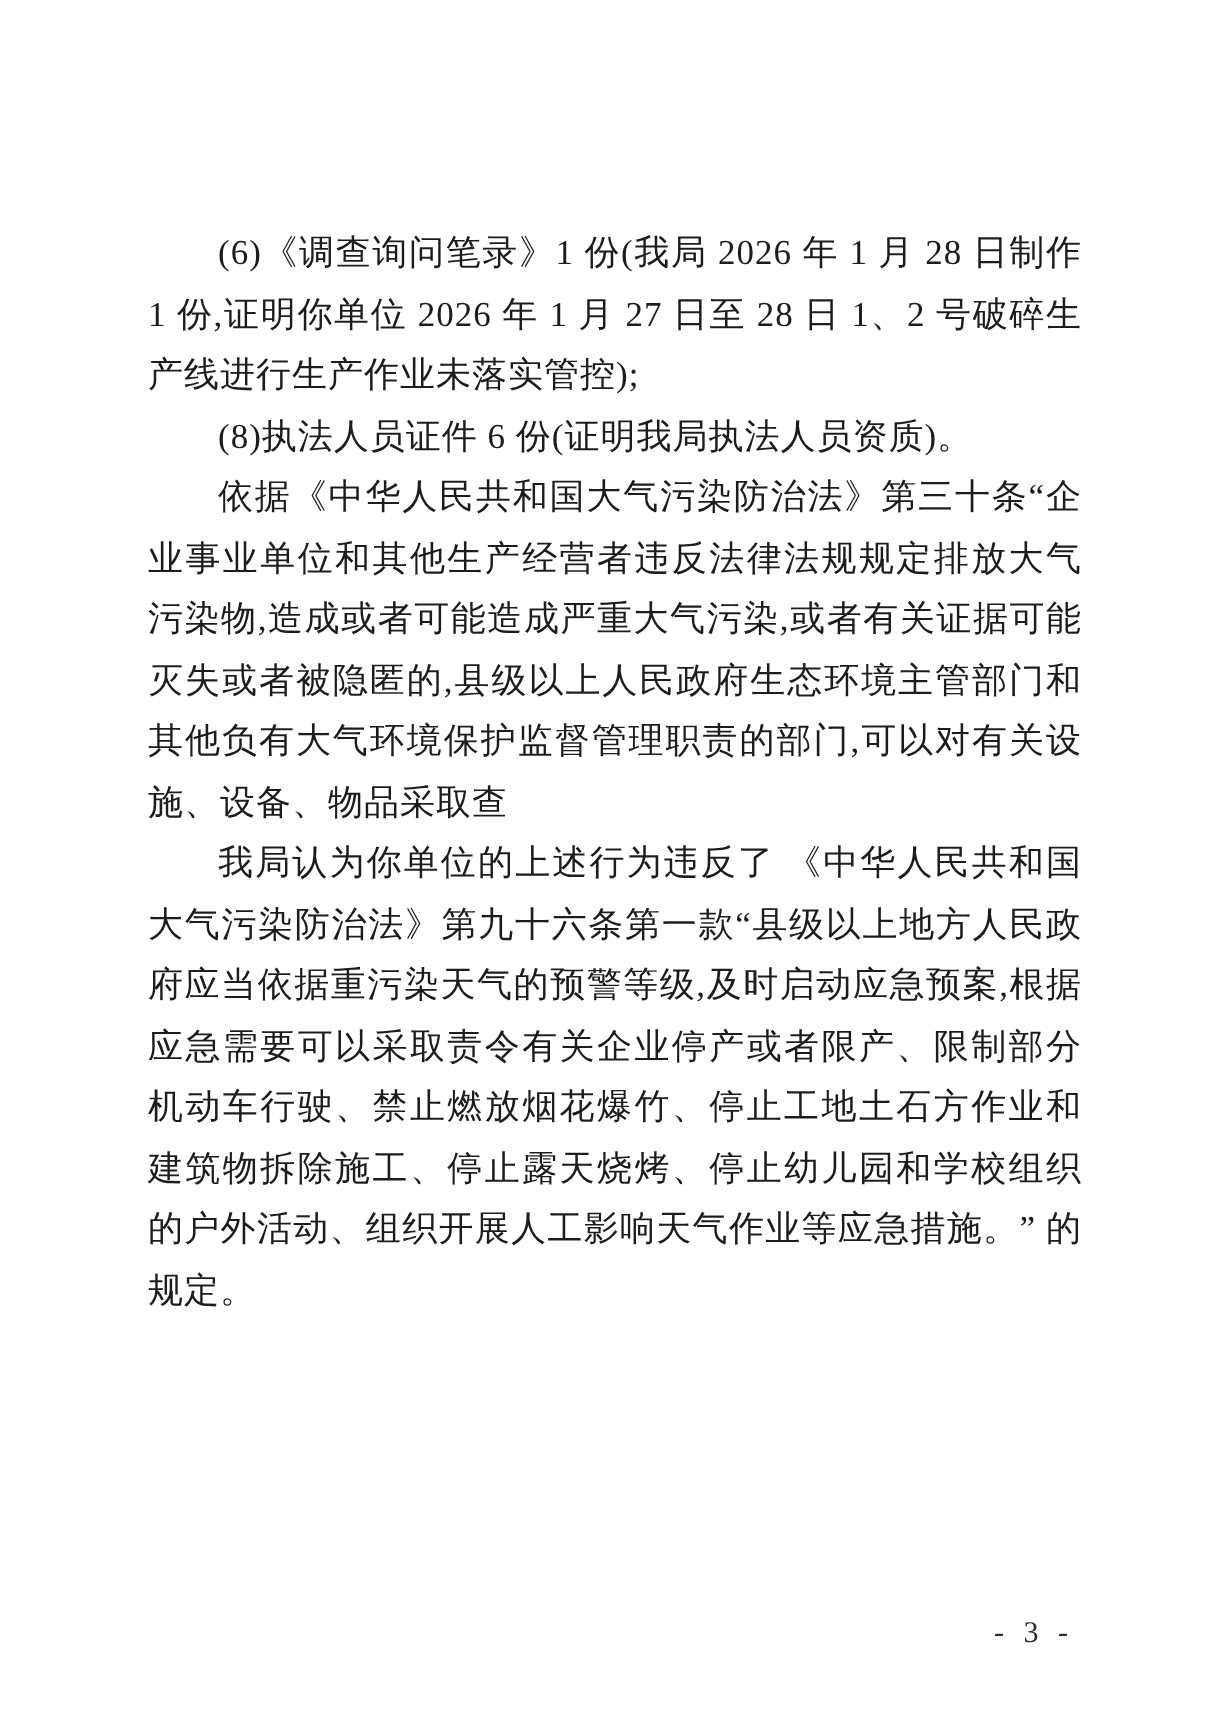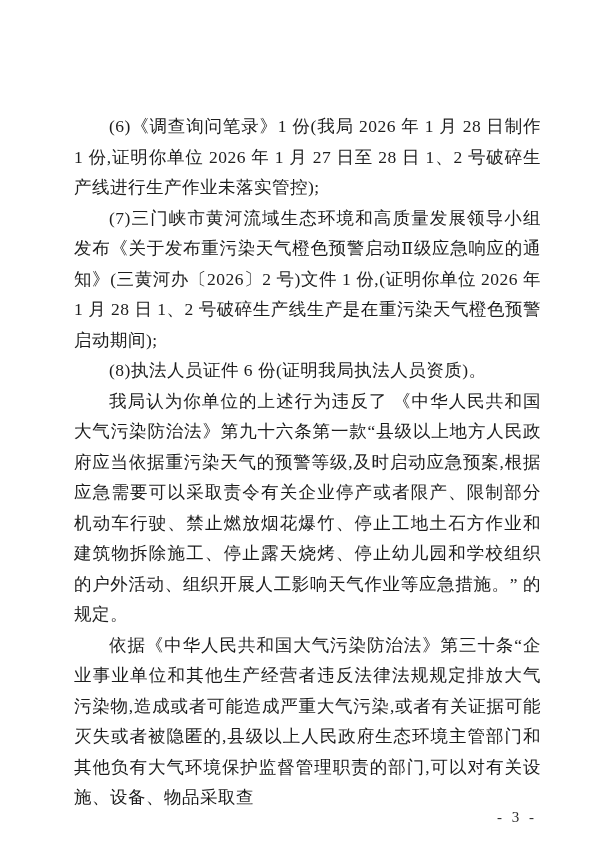--- a/index.html
+++ b/index.html
@@ -43,19 +43,18 @@
     color: #2a2a2a;
     font-family: "Liberation Serif", "DejaVu Serif", serif;
   }
 </style>
 </head>
 <body>
 
 <div class="doc-page">
   <div class="doc-body">
     <p class="para">(6)《调查询问笔录》1 份(我局 2026 年 1 月 28 日制作 1 份,证明你单位 2026 年 1 月 27 日至 28 日 1、2 号破碎生产线进行生产作业未落实管控);</p>
-    <p class="para">(7)三门峡市黄河流域生态环境和高质量发展领导小组发布《关于发布重污染天气橙色预警启动Ⅱ级应急响应的通知》(三黄河办〔2026〕2 号)文件 1 份,(证明你单位 2026 年 1 月 28 日 1、2 号破碎生产线生产是在重污染天气橙色预警启动期间);</p>
     <p class="para">(8)执法人员证件 6 份(证明我局执法人员资质)。</p>
+    <p class="para">依据《中华人民共和国大气污染防治法》第三十条“企业事业单位和其他生产经营者违反法律法规规定排放大气污染物,造成或者可能造成严重大气污染,或者有关证据可能灭失或者被隐匿的,县级以上人民政府生态环境主管部门和其他负有大气环境保护监督管理职责的部门,可以对有关设施、设备、物品采取查</p>
     <p class="para">我局认为你单位的上述行为违反了 《中华人民共和国大气污染防治法》第九十六条第一款“县级以上地方人民政府应当依据重污染天气的预警等级,及时启动应急预案,根据应急需要可以采取责令有关企业停产或者限产、限制部分机动车行驶、禁止燃放烟花爆竹、停止工地土石方作业和建筑物拆除施工、停止露天烧烤、停止幼儿园和学校组织的户外活动、组织开展人工影响天气作业等应急措施。” 的规定。</p>
-    <p class="para">依据《中华人民共和国大气污染防治法》第三十条“企业事业单位和其他生产经营者违反法律法规规定排放大气污染物,造成或者可能造成严重大气污染,或者有关证据可能灭失或者被隐匿的,县级以上人民政府生态环境主管部门和其他负有大气环境保护监督管理职责的部门,可以对有关设施、设备、物品采取查</p>
   </div>
   <div class="page-number">- 3 -</div>
 </div>
 
 </body></html>

